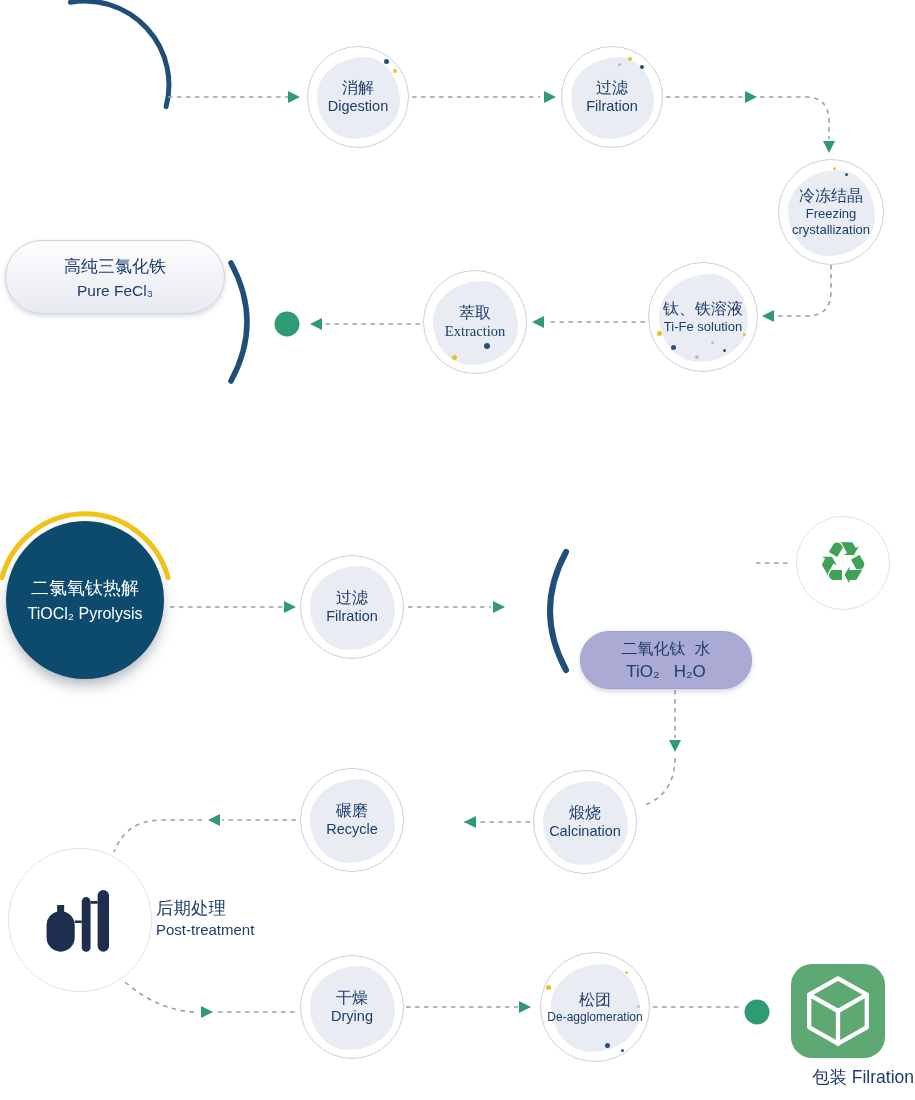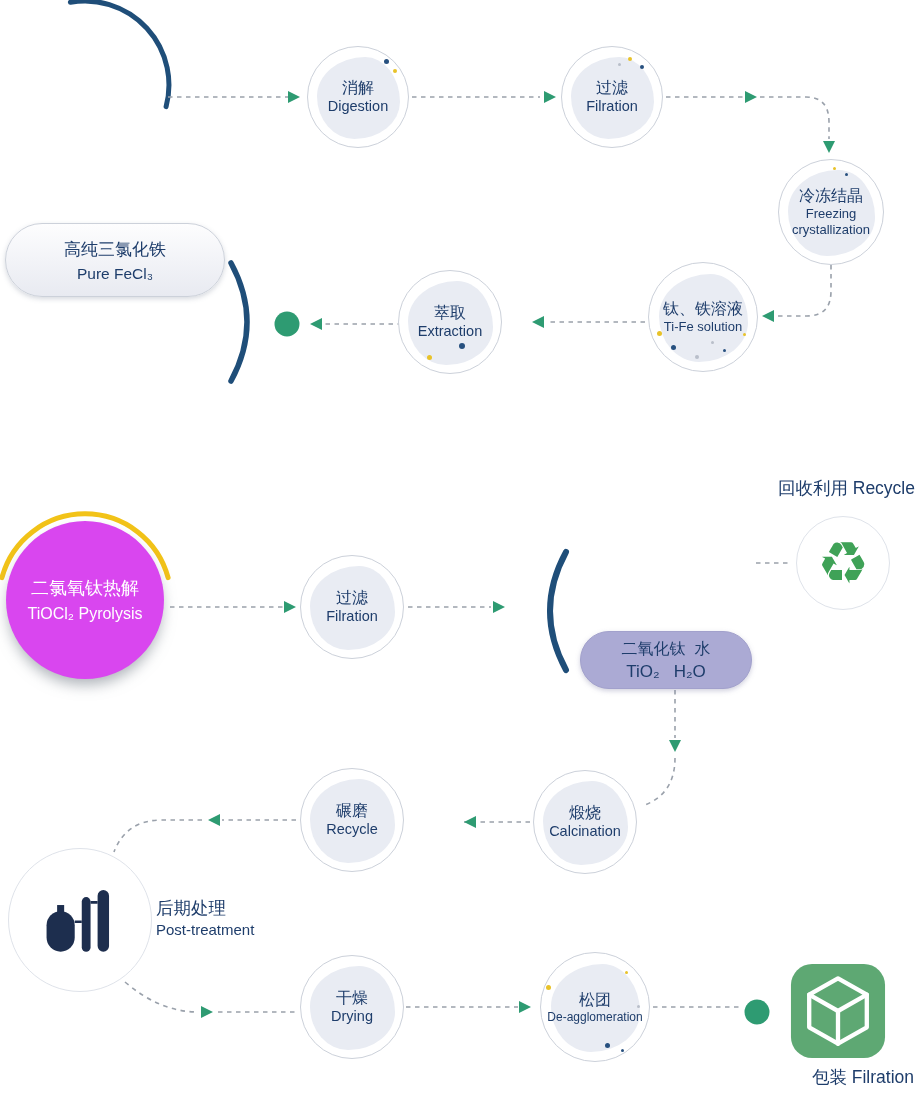--- a/index.html
+++ b/index.html
@@ -18,21 +18,21 @@
   .node .blob {
     position:absolute; left:9%; top:10%; right:8%; bottom:8%;
     background:#e9ecf3; border-radius:58% 42% 55% 45% / 48% 55% 45% 52%;
     z-index:0;
   }
   .node .zh { position:relative; z-index:1; font-size:16px; line-height:1.25; }
   .node .en { position:relative; z-index:1; font-size:14.5px; line-height:1.2; }
   .node .en.sm { font-size:13px;text-align:right; }
   .node .en.xs { font-size:12px; }
   .bignode .zh { font-size:17px; margin:5px 0; }
-  .node.dark { background:#d946ef; border:none; color:#fff;
+  .node.dark { background:#0c4a6e; border:none; color:#fff;
     box-shadow:0 8px 14px -2px rgba(110,118,130,.55); }
   .node.dark .zh { font-size:18px; margin-bottom:4px; }
   .node.dark .en { font-size:16px; }
   .node.iconnode { border-color:#dfe3ea; }
   .pill {
     position:absolute; z-index:2; display:flex; flex-direction:column;
     align-items:center; justify-content:center; text-align:center;
     border-radius:40px; background:linear-gradient(180deg,#fdfdfe 0%,#e8eaf1 100%);
     border:1px solid #ccd1da; box-shadow:0 2px 5px rgba(120,130,150,.3);
     box-sizing:border-box;
@@ -136,29 +136,29 @@
     <span class="dot" style="left:8px;top:68px;width:5px;height:5px;background:#e8c229;"></span>
     <span class="dot" style="left:22px;top:82px;width:5px;height:5px;background:#27507f;"></span>
     <span class="dot" style="left:46px;top:92px;width:4px;height:4px;background:#b9bfca;"></span>
     <span class="dot" style="left:74px;top:86px;width:3px;height:3px;background:#27507f;"></span>
     <span class="dot" style="left:94px;top:70px;width:3px;height:3px;background:#e8c229;"></span>
     <span class="dot" style="left:62px;top:78px;width:3px;height:3px;background:#b9bfca;"></span>
     <div class="zh">钛、铁溶液</div>
     <div class="en sm">Ti-Fe solution</div>
   </div>
 
-  <div class="node" style="left:398px;top:270px;width:104px;height:104px;">
+  <div class="node" style="left:423px;top:270px;width:104px;height:104px;font-family:Liberation Serif, serif;">
     <span class="blob"></span>
     <span class="dot" style="left:28px;top:84px;width:5px;height:5px;background:#e8c229;"></span>
     <span class="dot" style="left:60px;top:72px;width:6px;height:6px;background:#27507f;"></span>
     <div class="zh">萃取</div>
     <div class="en">Extraction</div>
   </div>
 
-  <div class="pill" style="left:5px;top:223px;width:220px;height:74px;">
+  <div class="pill" style="left:5px;top:240px;width:220px;height:74px;">
     <div class="l1">高纯三氯化铁</div>
     <div class="l2">Pure FeCl₃</div>
   </div>
 
 
   <div class="node dark" style="left:6px;top:521px;width:158px;height:158px;">
     <div class="zh">二氯氧钛热解</div>
     <div class="en">TiOCl₂ Pyrolysis</div>
   </div>
 
@@ -167,23 +167,20 @@
     <div class="zh">过滤</div>
     <div class="en">Filration</div>
   </div>
 
 
   <div class="pill purple" style="left:580px;top:631px;width:172px;height:58px;">
     <div class="l1">二氧化钛  水</div>
     <div class="l2">TiO₂   H₂O</div>
   </div>
 
-  <div class="flabel" style="left:735px;top:477px;width:180px;text-align:right;">
-    <span class="l1">回收利用 Recycle</span>
-  </div>
 
   <div class="node iconnode" style="left:796px;top:516px;width:94px;height:94px;">
     <span class="recycle-glyph">♻</span>
   </div>
 
   <div class="node" style="left:533px;top:770px;width:104px;height:104px;">
     <span class="blob"></span>
     <div class="zh">煅烧</div>
     <div class="en">Calcination</div>
   </div>

